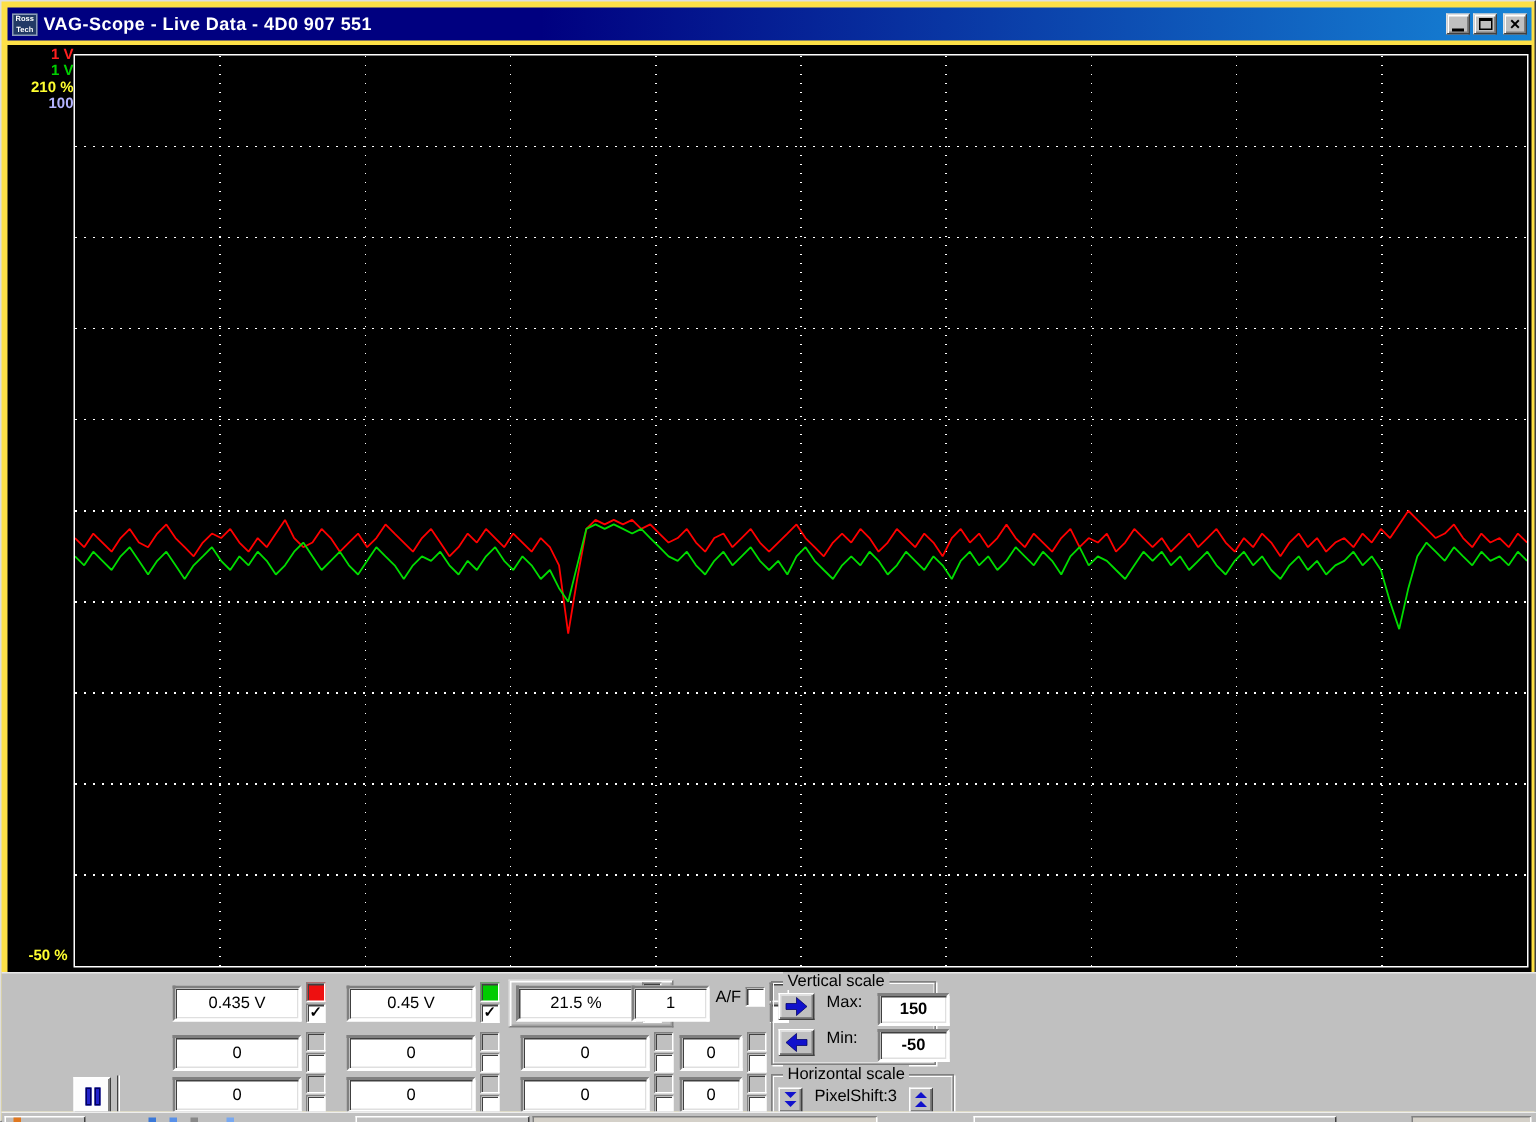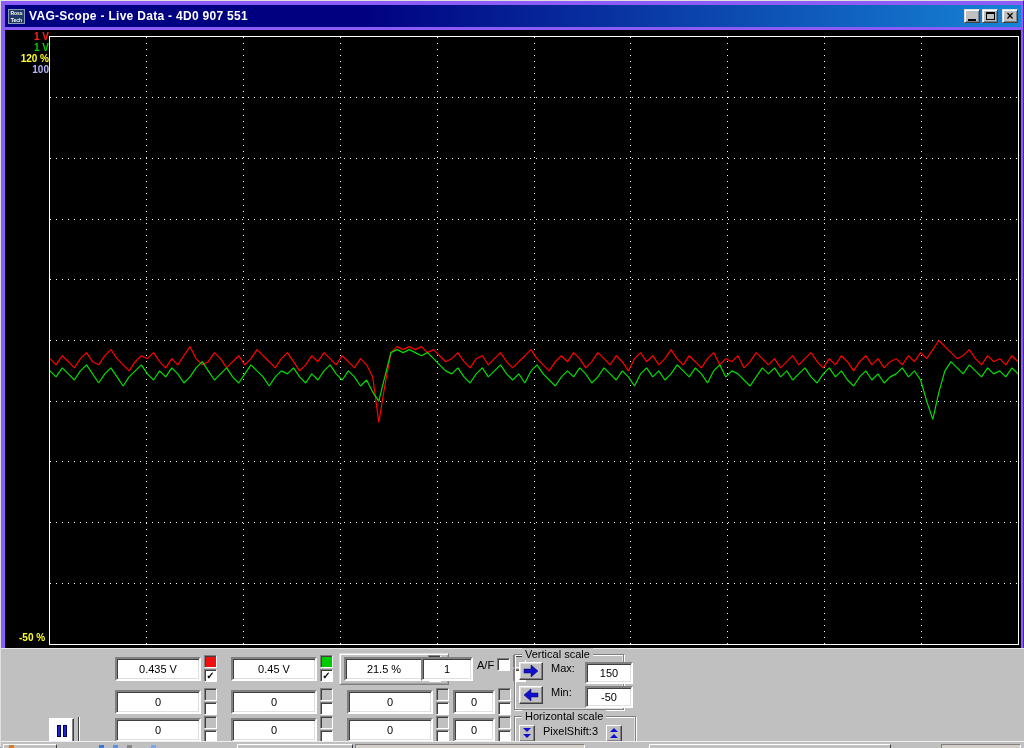--- a/index.html
+++ b/index.html
@@ -1,21 +1,21 @@
 <!DOCTYPE html>
 <html><head>
 <meta charset="utf-8">
 <style>
   * { margin:0; padding:0; box-sizing:border-box; }
   html,body { width:1024px; height:748px; overflow:hidden; }
   body { background:#c0c0c0; font-family:"Liberation Sans", sans-serif; position:relative;
          -webkit-font-smoothing:none; }
 
   
-  .win-frame { position:absolute; inset:0; background:#8b5cf6;
+  .win-frame { position:absolute; inset:0; background:#fde047;
     border-top:1px solid #dfdfdf; border-left:1px solid #dfdfdf;
     border-right:1px solid #404040; border-bottom:1px solid #404040; }
   .titlebar { position:absolute; left:4px; top:4px; width:1016px; height:22px;
     background:linear-gradient(90deg,#000080 0%,#000080 35%,#1684d6 100%);
     display:flex; align-items:center; padding:0 3px; gap:4px; }
   .app-icon { width:17px; height:15px; background:#223a66; border:1px solid #8a9ab8;
     color:#fff; font-size:5px; line-height:7px; text-align:center; overflow:hidden; font-weight:bold; }
   .title-text { color:#fff; font-size:12px; font-weight:bold; letter-spacing:.3px; flex:1;
     white-space:nowrap; overflow:hidden; }
   .tb-btns { display:flex; gap:2px; }
@@ -64,21 +64,21 @@
 
   .groupbox { position:absolute; border:1px solid #808080;
     box-shadow:inset 1px 1px 0 #fff, inset -1px -1px 0 #dfdfdf, 1px 1px 0 #fff; }
   .groupbox legend, .gb-title { position:absolute; top:-7px; left:7px; background:#c0c0c0;
     padding:0 3px; font-size:11px; color:#000; white-space:nowrap; }
   .gb-row { position:absolute; display:flex; align-items:flex-start; }
   .arrow-btn { width:24px; height:18px; background:#c0c0c0; border:1px solid;
     border-color:#fff #404040 #404040 #fff; box-shadow:inset -1px -1px 0 #808080, inset 1px 1px 0 #dfdfdf;
     display:flex; align-items:center; justify-content:center; }
   .sc-label { font-size:11px; margin:0 4px 0 8px; width:30px; }
-  .sc-input { width:48px; height:22px; }
+  .sc-input { width:48px; height:22px;font-weight:bold; }
   .spin-btn { width:16px; height:17px; background:#c0c0c0; border:1px solid;
     border-color:#fff #404040 #404040 #fff; box-shadow:inset -1px -1px 0 #808080;
     display:flex; align-items:center; justify-content:center; }
   .ps-label { font-size:11px; margin:0 8px; }
 
   
   .taskbar { position:absolute; left:0; top:740px; width:1024px; height:8px; background:#c0c0c0;
     border-top:1px solid #eee; overflow:hidden; }
   .tk-seg { position:absolute; top:2px; height:10px; background:#c0c0c0;
     border:1px solid; border-color:#fff #404040 #404040 #fff; }
@@ -104,21 +104,21 @@
       <div class="tb-btn" style="margin-left:2px">
         <div class="glyph-close">×</div>
       </div>
     </div>
   </div>
 
   <div class="scope">
     <div class="axis-labels">
       <div style="color:#ff2020">1 V</div>
       <div style="color:#00d000">1 V</div>
-      <div style="color:#ffff30">120 %</div>
+      <div style="color:#ffff30">210 %</div>
       <div style="color:#b4b4ff">100</div>
     </div>
     <div class="plot-wrap">
       <svg id="plot-svg" width="968" height="607" viewBox="0 0 968 607">
           <line x1="96.8" y1="0" x2="96.8" y2="607" stroke="#ffffff" stroke-width="1" stroke-dasharray="1,5" shape-rendering="crispEdges"></line>
           <line x1="193.6" y1="0" x2="193.6" y2="607" stroke="#ffffff" stroke-width="1" stroke-dasharray="1,5" shape-rendering="crispEdges"></line>
           <line x1="290.4" y1="0" x2="290.4" y2="607" stroke="#ffffff" stroke-width="1" stroke-dasharray="1,5" shape-rendering="crispEdges"></line>
           <line x1="387.2" y1="0" x2="387.2" y2="607" stroke="#ffffff" stroke-width="1" stroke-dasharray="1,5" shape-rendering="crispEdges"></line>
           <line x1="484.0" y1="0" x2="484.0" y2="607" stroke="#ffffff" stroke-width="1" stroke-dasharray="1,5" shape-rendering="crispEdges"></line>
           <line x1="580.8" y1="0" x2="580.8" y2="607" stroke="#ffffff" stroke-width="1" stroke-dasharray="1,5" shape-rendering="crispEdges"></line>

